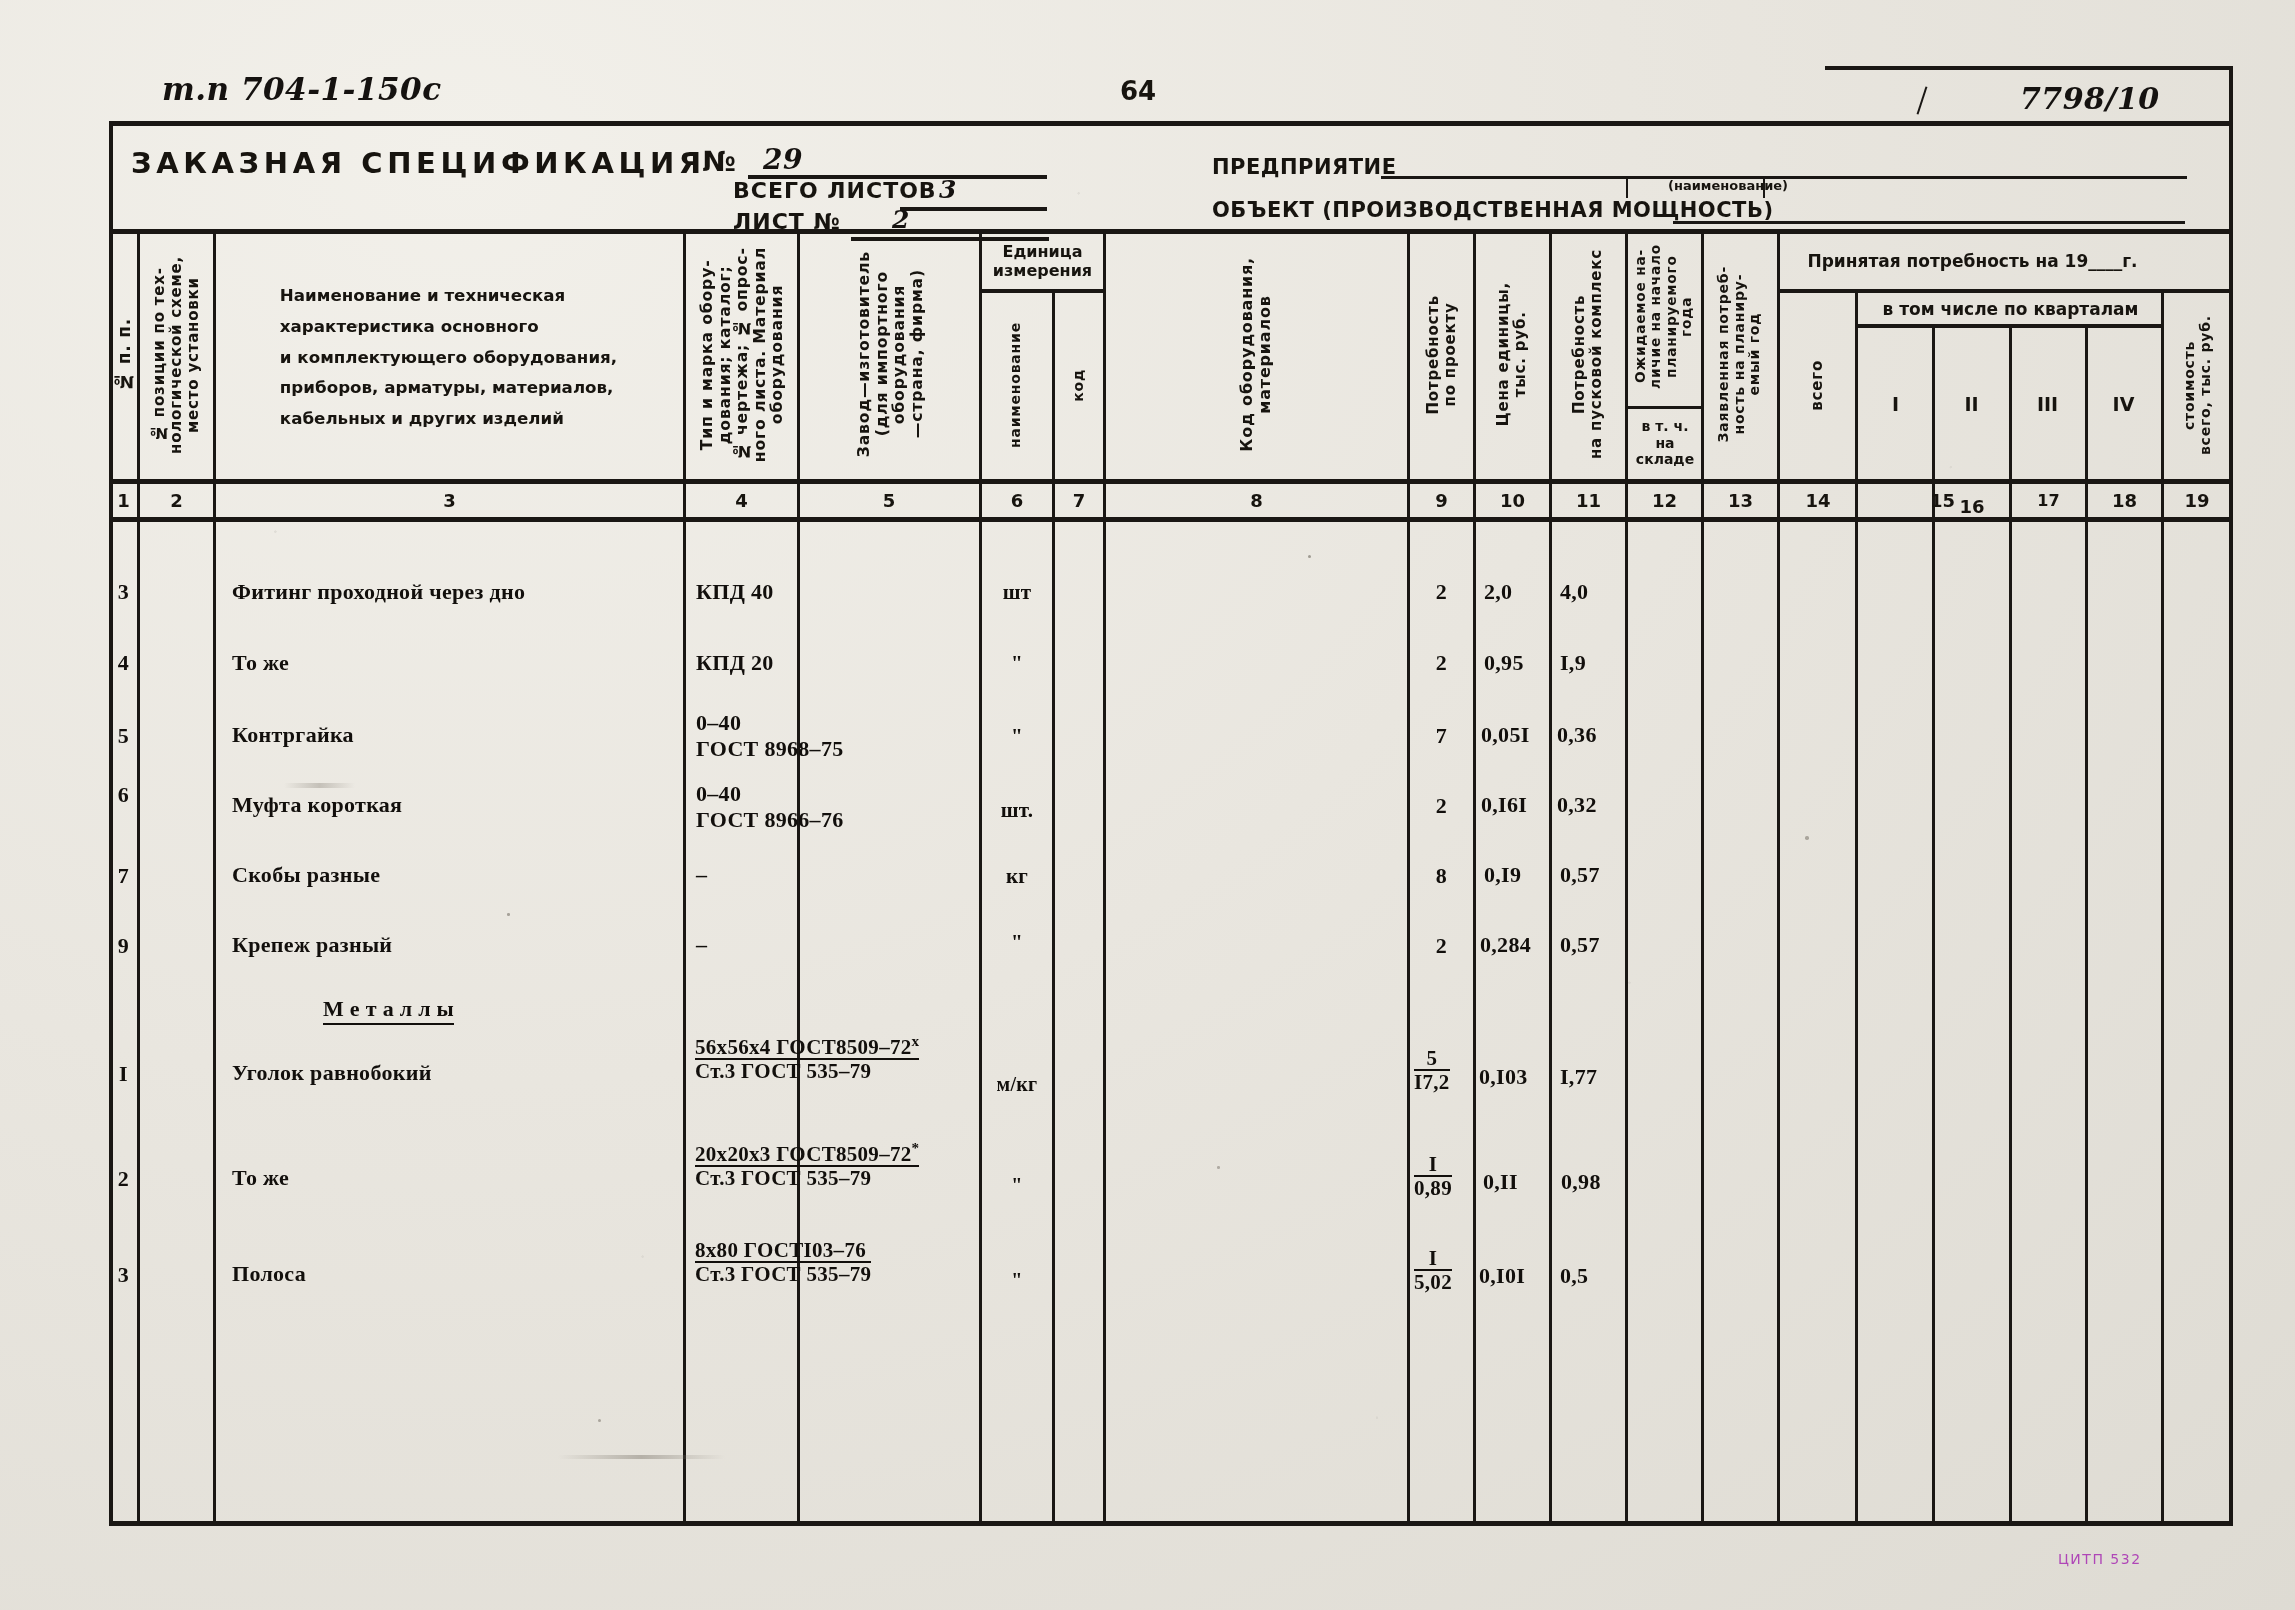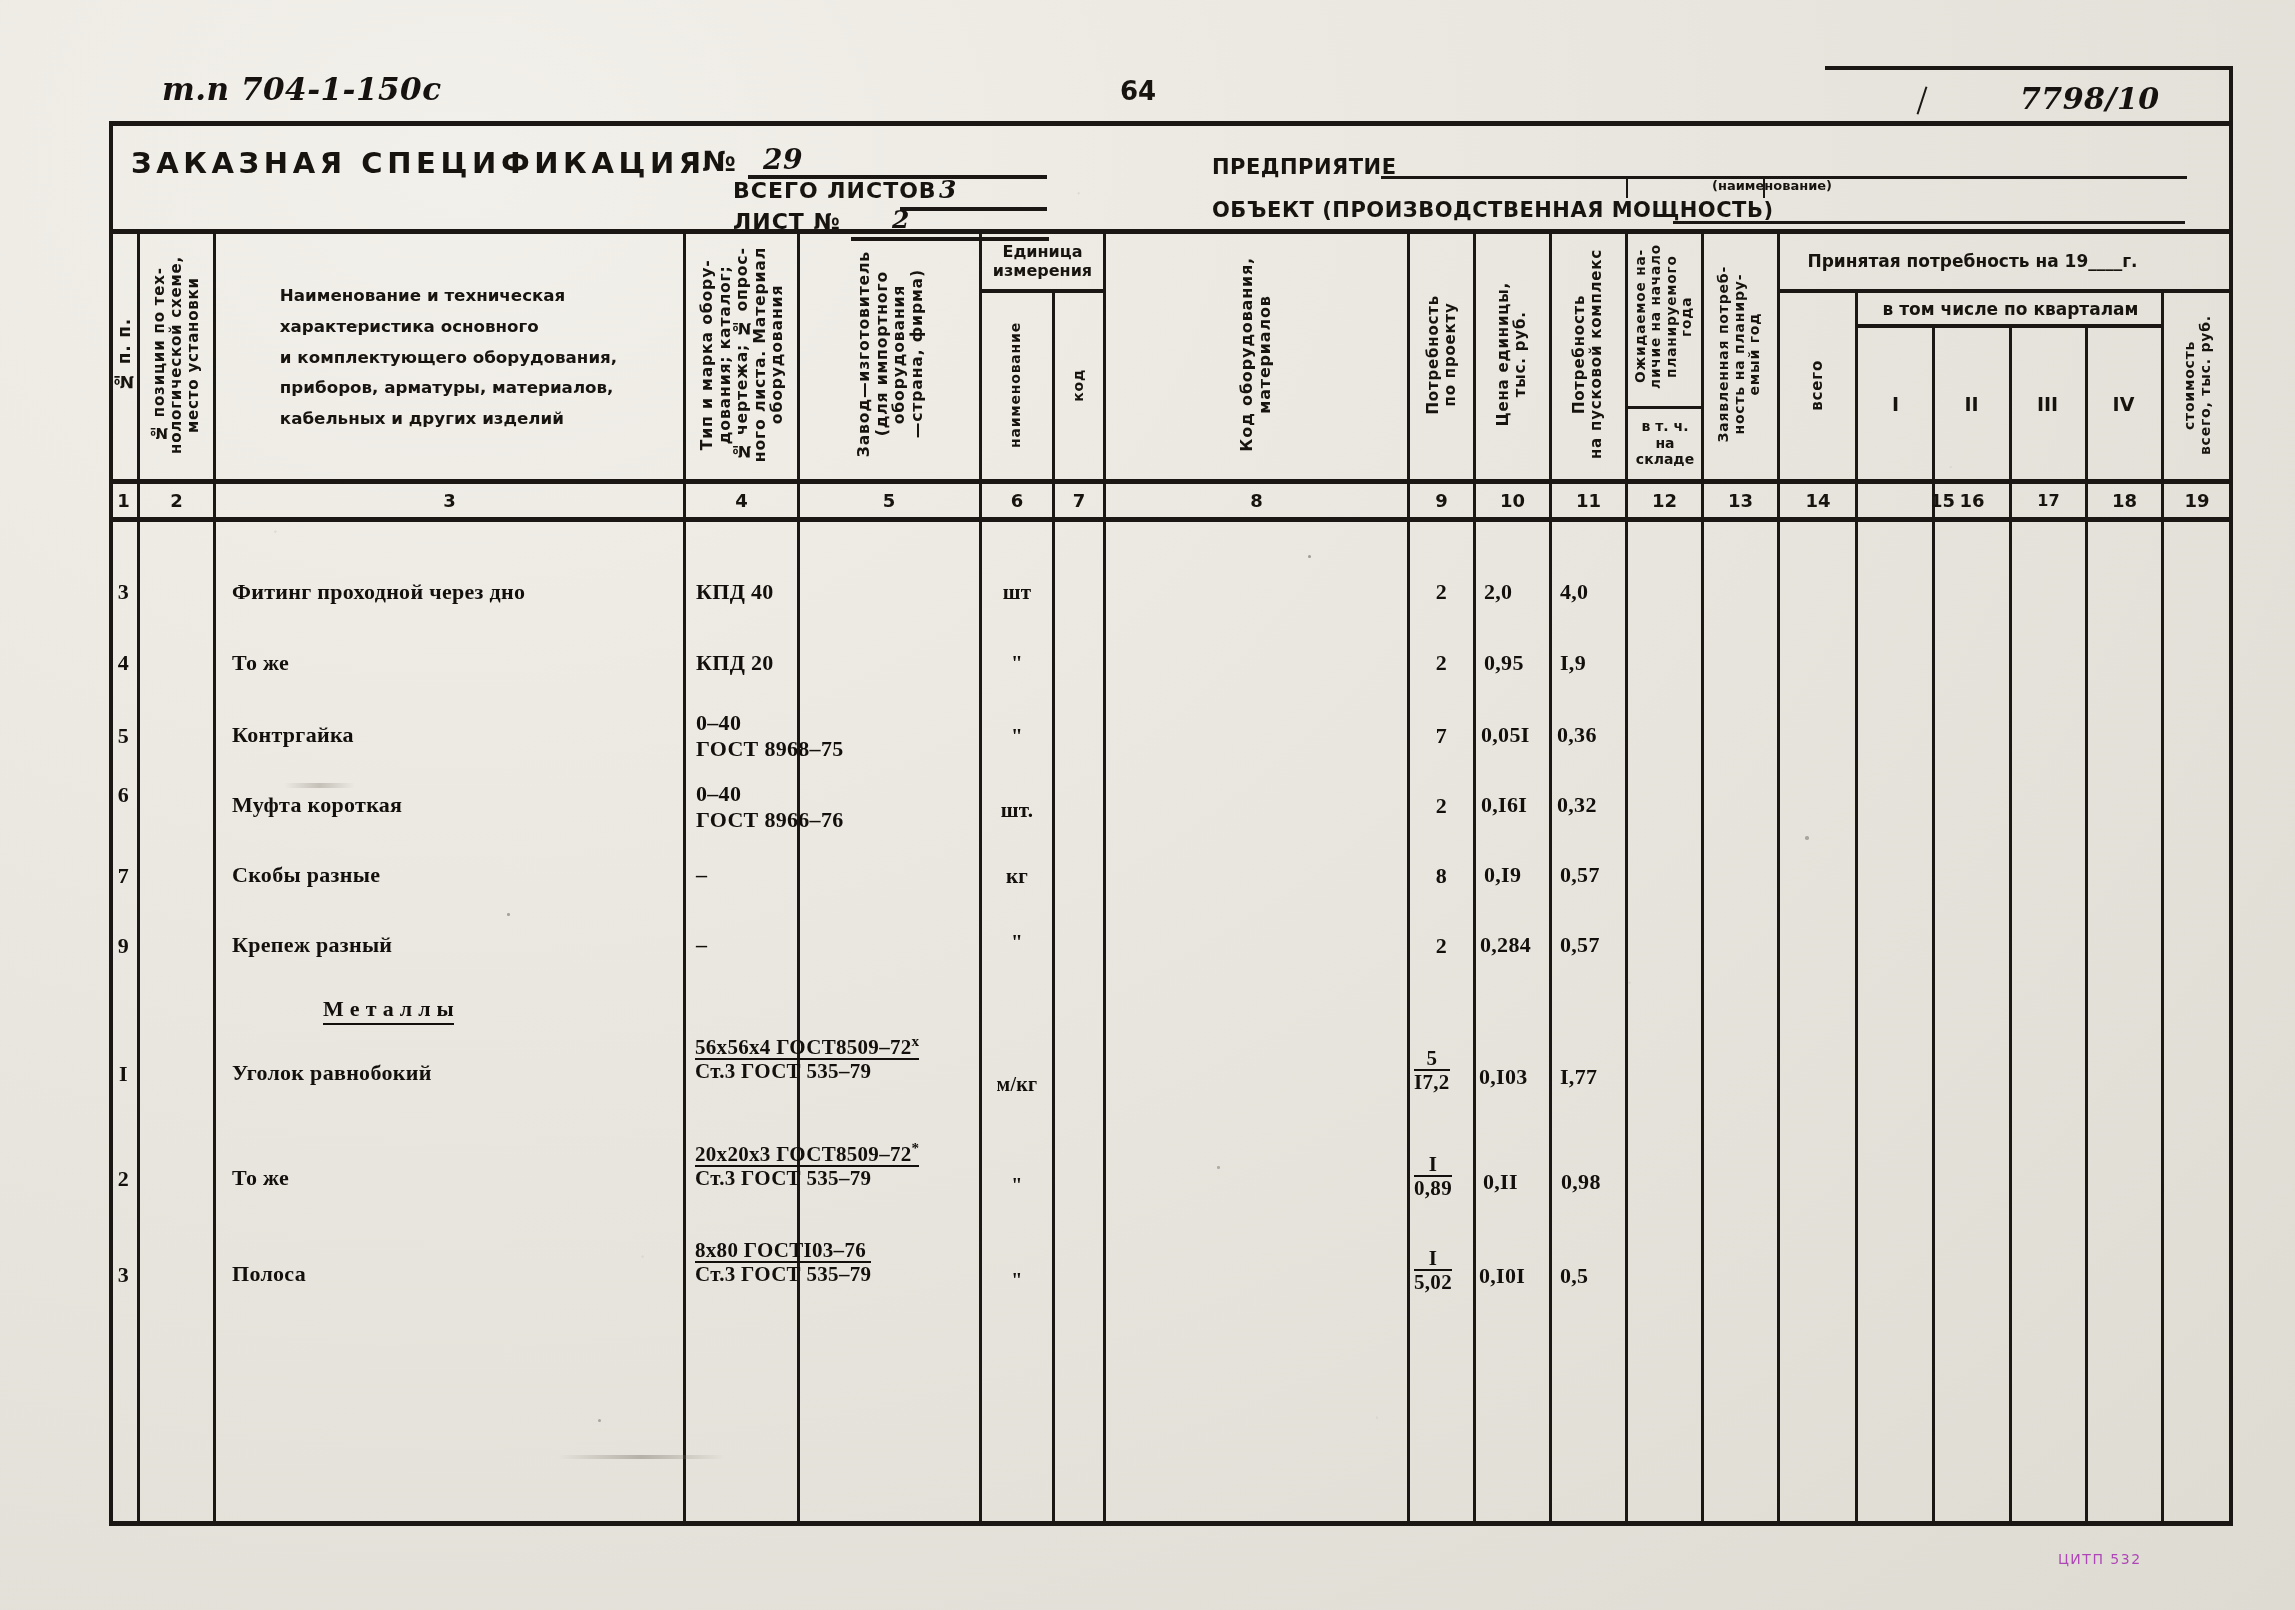--- a/index.html
+++ b/index.html
@@ -113,21 +113,21 @@
   <div class="a stencil" style="left:733px;top:178px;font-size:22px;letter-spacing:1px;">ВСЕГО ЛИСТОВ</div>
   <div class="a hand" style="left:939px;top:175px;font-size:25px;">3</div>
   <div class="rule" style="left:900px;top:207px;width:147px;height:3.5px;"></div>
 
   <div class="a stencil" style="left:733px;top:209px;font-size:22px;letter-spacing:1px;">ЛИСТ №</div>
   <div class="a hand" style="left:892px;top:205px;font-size:25px;">2</div>
   <div class="rule" style="left:851px;top:237px;width:198px;height:3.5px;"></div>
 
   <div class="a stencil" style="left:1212px;top:155px;font-size:21px;letter-spacing:0.5px;">ПРЕДПРИЯТИЕ</div>
   <div class="rule" style="left:1381px;top:176px;width:806px;height:3px;"></div>
-  <div class="a stencil" style="left:1668px;top:178px;font-size:13px;margin-left:44px;">(наименование)</div>
+  <div class="a stencil" style="left:1668px;top:178px;font-size:13px;">(наименование)</div>
   <div class="a" style="left:1626px;top:177px;width:2px;height:21px;background:#1a1714;"></div>
   <div class="a" style="left:1763px;top:177px;width:2px;height:21px;background:#1a1714;"></div>
 
   <div class="a stencil" style="left:1212px;top:198px;font-size:21px;letter-spacing:0.5px;">ОБЪЕКТ (ПРОИЗВОДСТВЕННАЯ МОЩНОСТЬ)</div>
   <div class="rule" style="left:1673px;top:221px;width:512px;height:3px;"></div>
 
   <div class="rule" style="left:109px;top:229px;width:2124px;height:4.6px;"></div>
 
   <div class="rule" style="left:109px;top:479px;width:2124px;height:4.6px;"></div>
 
@@ -308,21 +308,21 @@
     </div>
   <div class="hcell" style="left:1704px;top:484px;width:73px;height:33px;">
       <span style="font-size:18px;">13</span>
     </div>
   <div class="hcell" style="left:1780px;top:484px;width:76px;height:33px;">
       <span style="font-size:18px;">14</span>
     </div>
   <div class="hcell" style="left:1859px;top:484px;width:73px;height:33px;padding-left:47px;">
       <span style="font-size:18px;">15</span>
     </div>
-  <div class="hcell" style="left:1935px;top:484px;width:74px;height:33px;">
+  <div class="hcell" style="left:1935px;top:484px;width:74px;height:33px;align-items:flex-end;">
       <span style="font-size:18px;">16</span>
     </div>
   <div class="hcell" style="left:2012px;top:484px;width:73px;height:33px;">
       <span style="font-size:16px;">17</span>
     </div>
   <div class="hcell" style="left:2088px;top:484px;width:73px;height:33px;">
       <span style="font-size:18px;">18</span>
     </div>
   <div class="hcell" style="left:2164px;top:484px;width:66px;height:33px;">
       <span style="font-size:18px;">19</span>

